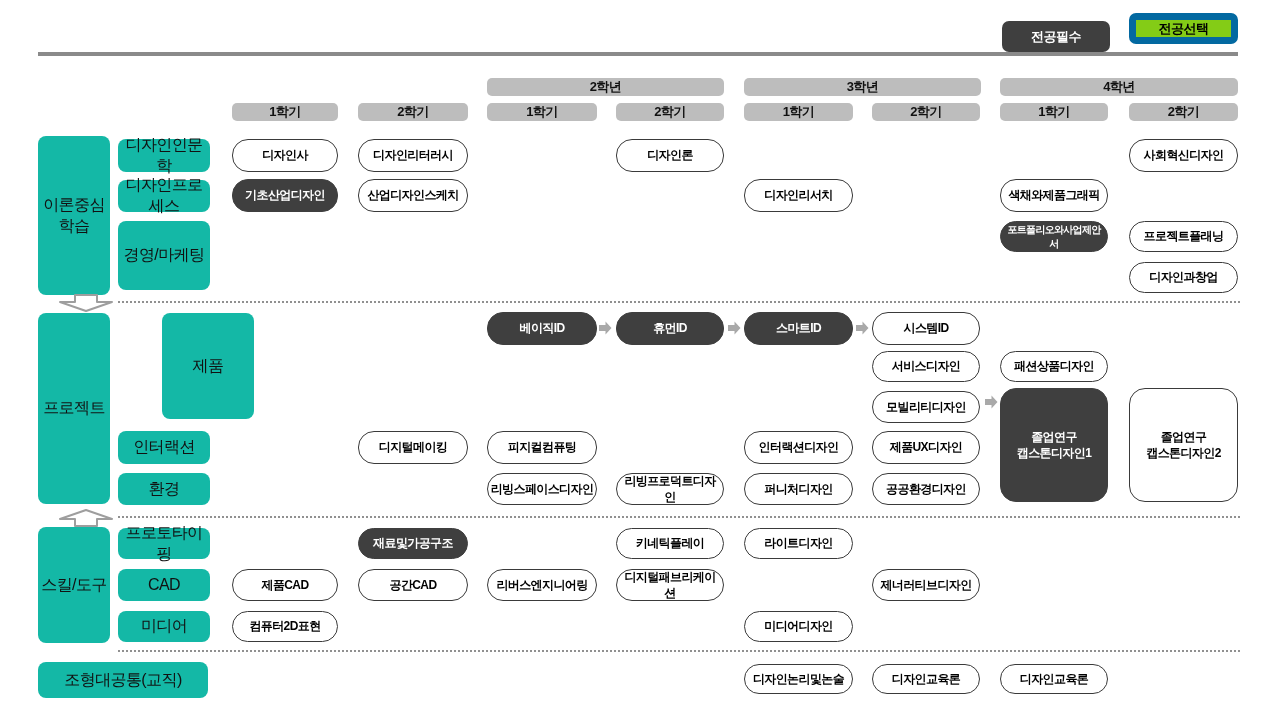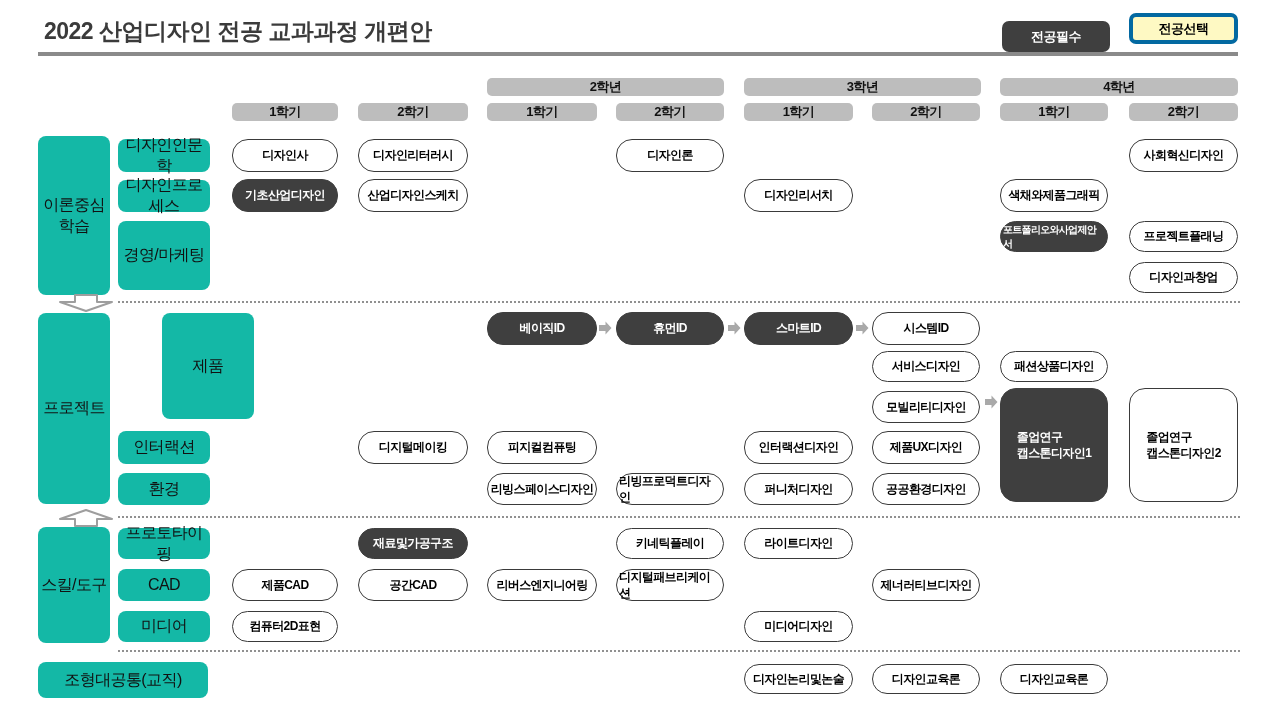--- a/index.html
+++ b/index.html
@@ -4,39 +4,38 @@
 <style>
   html,body{margin:0;padding:0;background:#fff;}
   .canvas{position:relative;width:1280px;height:720px;background:#ffffff;
           font-family:"Liberation Sans",sans-serif;overflow:hidden;}
   .abs{position:absolute;box-sizing:border-box;}
   .title{font-size:23px;font-weight:bold;color:#3b3b3b;letter-spacing:-0.5px;white-space:nowrap;}
   .rule{background:#8a8a8a;}
   .badge{display:flex;align-items:center;justify-content:center;font-weight:bold;
          font-size:13px;border-radius:7px;letter-spacing:-0.5px;}
   .badge.dark{background:#3f3f3f;color:#ffffff;}
-  .badge.light{background:#fef9c3;color:#000;border:4px solid #0369a1;}
+  .badge.light{background:#84cc16;color:#000;border:7px solid #0369a1;}
   .graybar{background:#bdbdbd;border-radius:5px;display:flex;align-items:center;justify-content:center;
            font-weight:bold;font-size:13px;color:#111;letter-spacing:-0.5px;}
   .gblock{background:#14b8a6;border-radius:8px;display:flex;align-items:center;justify-content:center;
           font-weight:normal;font-size:16px;color:#111;letter-spacing:-0.6px;text-align:center;}
   .course{display:flex;align-items:center;justify-content:center;font-weight:bold;font-size:12px;
-          border-radius:16px;text-align:left;letter-spacing:-0.6px;line-height:1.35;
+          border-radius:16px;text-align:center;letter-spacing:-0.6px;line-height:1.35;
           white-space:pre-line;padding:0 2px;}
   .course.elective{background:#ffffff;border:1.5px solid #3a3a3a;color:#000;}
   .course.required{background:#3f3f3f;border:1.5px solid #3f3f3f;color:#ffffff;}
   .course.fs-small{font-size:10px;letter-spacing:-0.7px;}
   .dotted{height:0;border-top:2px dotted #909090;}
   svg{display:block;}
 </style>
 </head>
 <body>
 
 <div class="canvas" id="root">
-  <div class="abs title" style="left:44px;top:16px;">2022 산업디자인 전공 교과과정 개편안</div>
   <div class="abs rule" style="left:38px;top:52px;width:1200px;height:4px;"></div>
   <div class="abs badge dark" style="left:1002px;top:13px;width:108px;height:31px;margin-top:8px;">전공필수</div>
   <div class="abs badge light" style="left:1129px;top:13px;width:109px;height:31px;">전공선택</div>
     <div class="abs graybar" style="left: 232px; top: 103px; width: 106px; height: 18px;">1학기</div>
     <div class="abs graybar" style="left: 358px; top: 103px; width: 110px; height: 18px;">2학기</div>
     <div class="abs graybar" style="left: 487px; top: 78px; width: 237px; height: 18px;">2학년</div>
     <div class="abs graybar" style="left: 487px; top: 103px; width: 110px; height: 18px;">1학기</div>
     <div class="abs graybar" style="left: 616px; top: 103px; width: 108px; height: 18px;">2학기</div>
     <div class="abs graybar" style="left: 744px; top: 78px; width: 237px; height: 18px;">3학년</div>
     <div class="abs graybar" style="left: 744px; top: 103px; width: 109px; height: 18px;">1학기</div>

